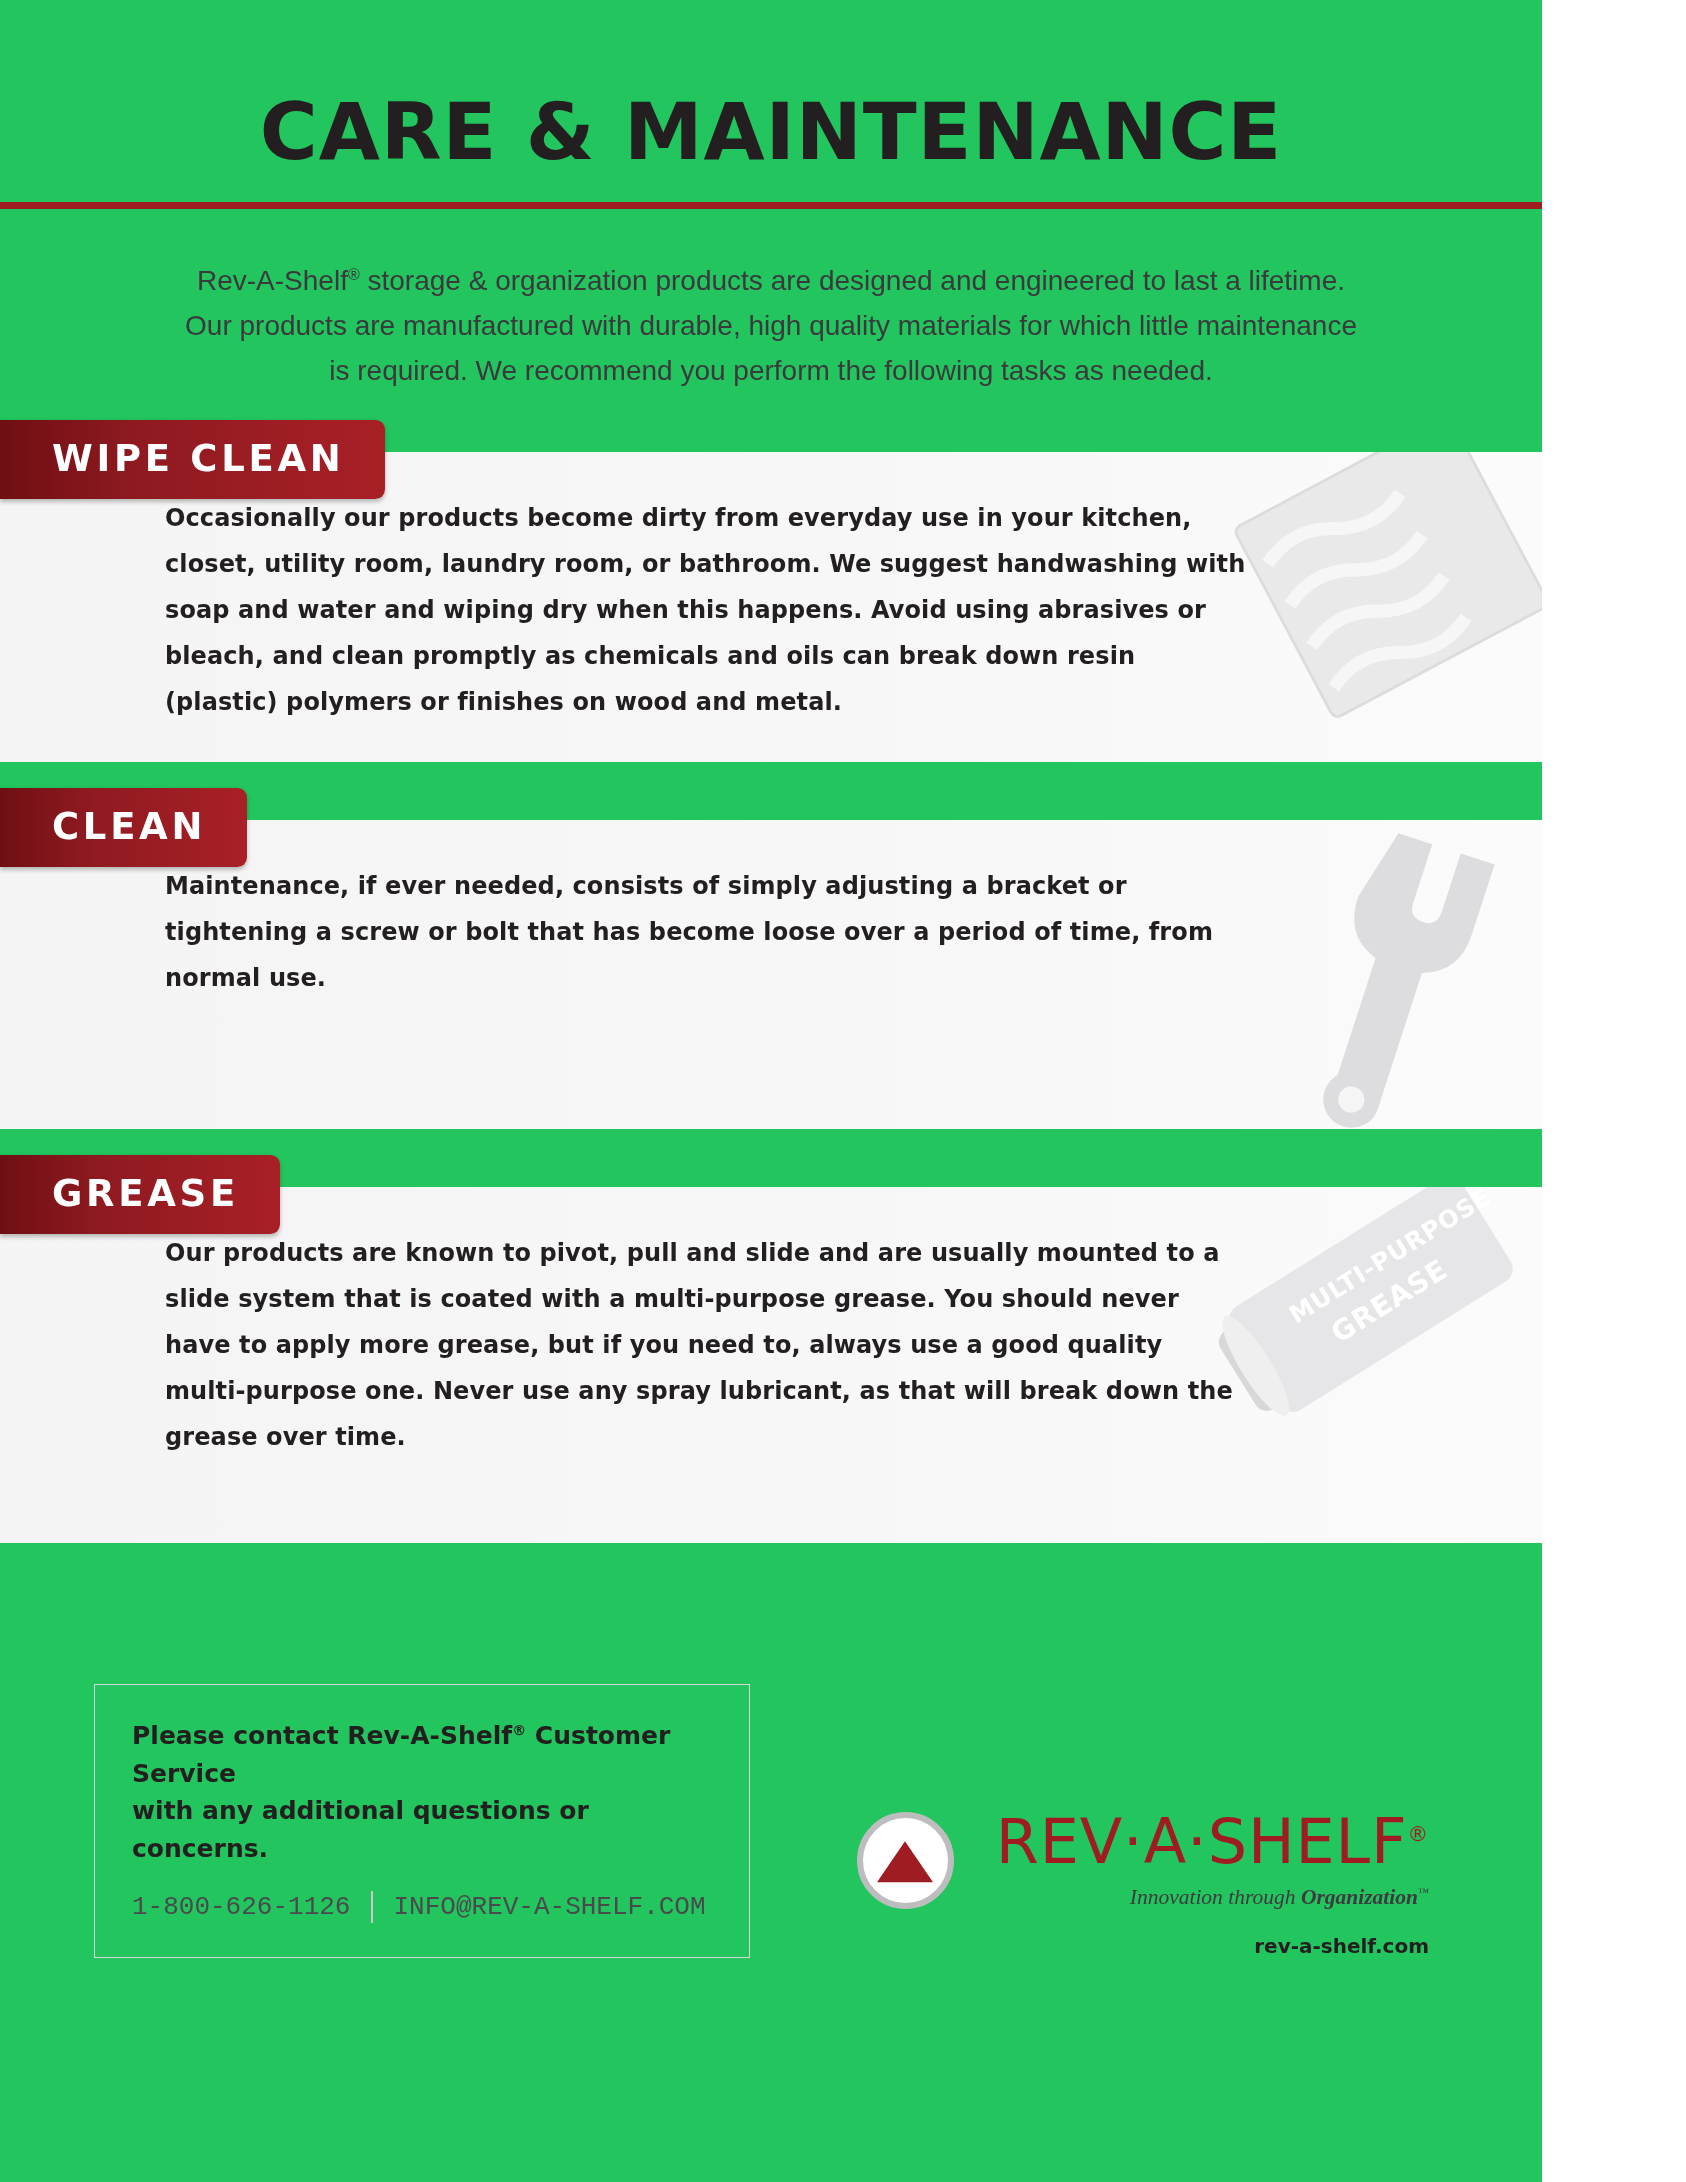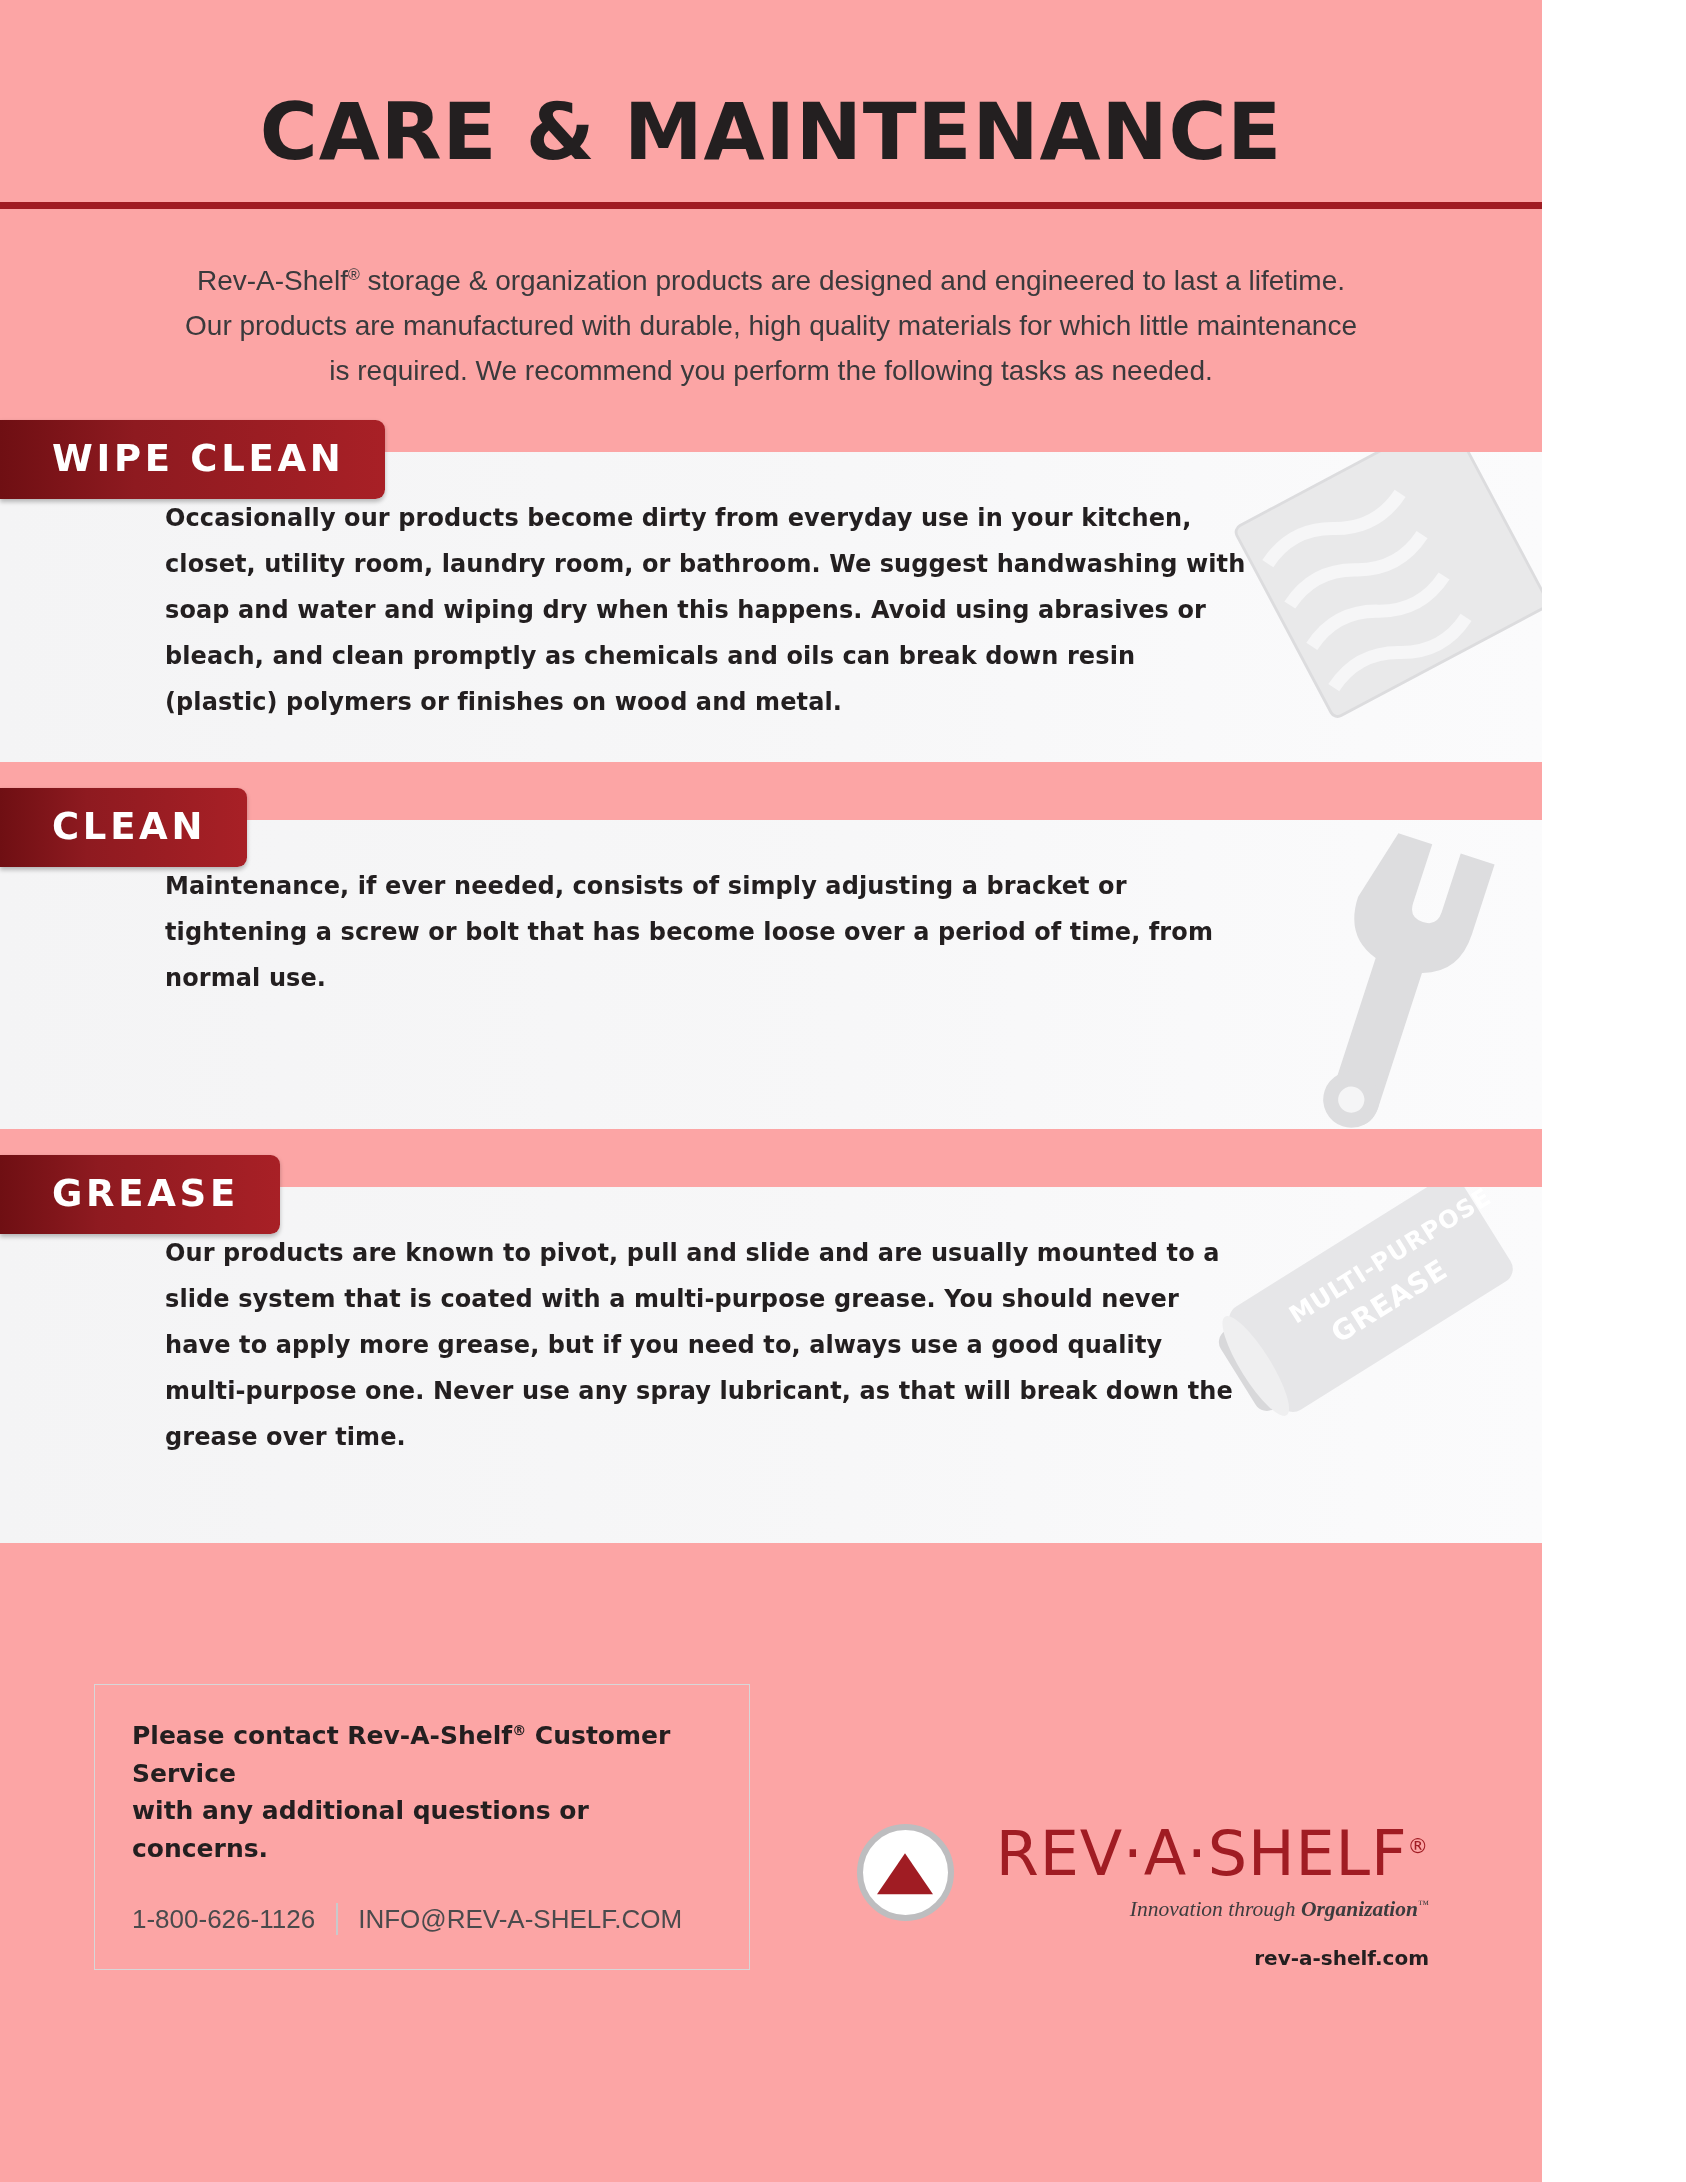--- a/index.html
+++ b/index.html
@@ -7,21 +7,21 @@
   html, body {
     width: 1686px;
     background: #ffffff;
     font-family: "Liberation Sans", sans-serif;
   }
 
   .page {
     position: relative;
     width: 1542px;
     min-height: 2182px;
-    background: #fca5a5;
+    background: #22c55e;
     overflow: hidden;
   }
 
   
   .title {
     text-align: center;
     font-size: 79px;
     font-weight: 700;
     letter-spacing: 0.9px;
     color: #231f20;
@@ -120,26 +120,26 @@
   }
   .contact-line1 {
     font-size: 25px;
     font-weight: 700;
     color: #231f20;
     line-height: 1.5;
     font-family: "DejaVu Sans", sans-serif;
   }
   .contact-line1 sup { font-size: 14px; vertical-align: super; }
   .contact-details {
-    margin-top: 36px;
+    margin-top: 24px;
     display: flex;
     align-items: center;
     font-size: 26px;
     color: #4a4a4c;
-    font-family: Liberation Sans, sans-serif;
+    font-family: Liberation Mono, monospace;
     text-align: right;
   }
   .contact-sep {
     width: 1.9px;
     height: 32px;
     background: #c9c9cb;
     margin: 0 20.6px;
   }
 
   .brand {

